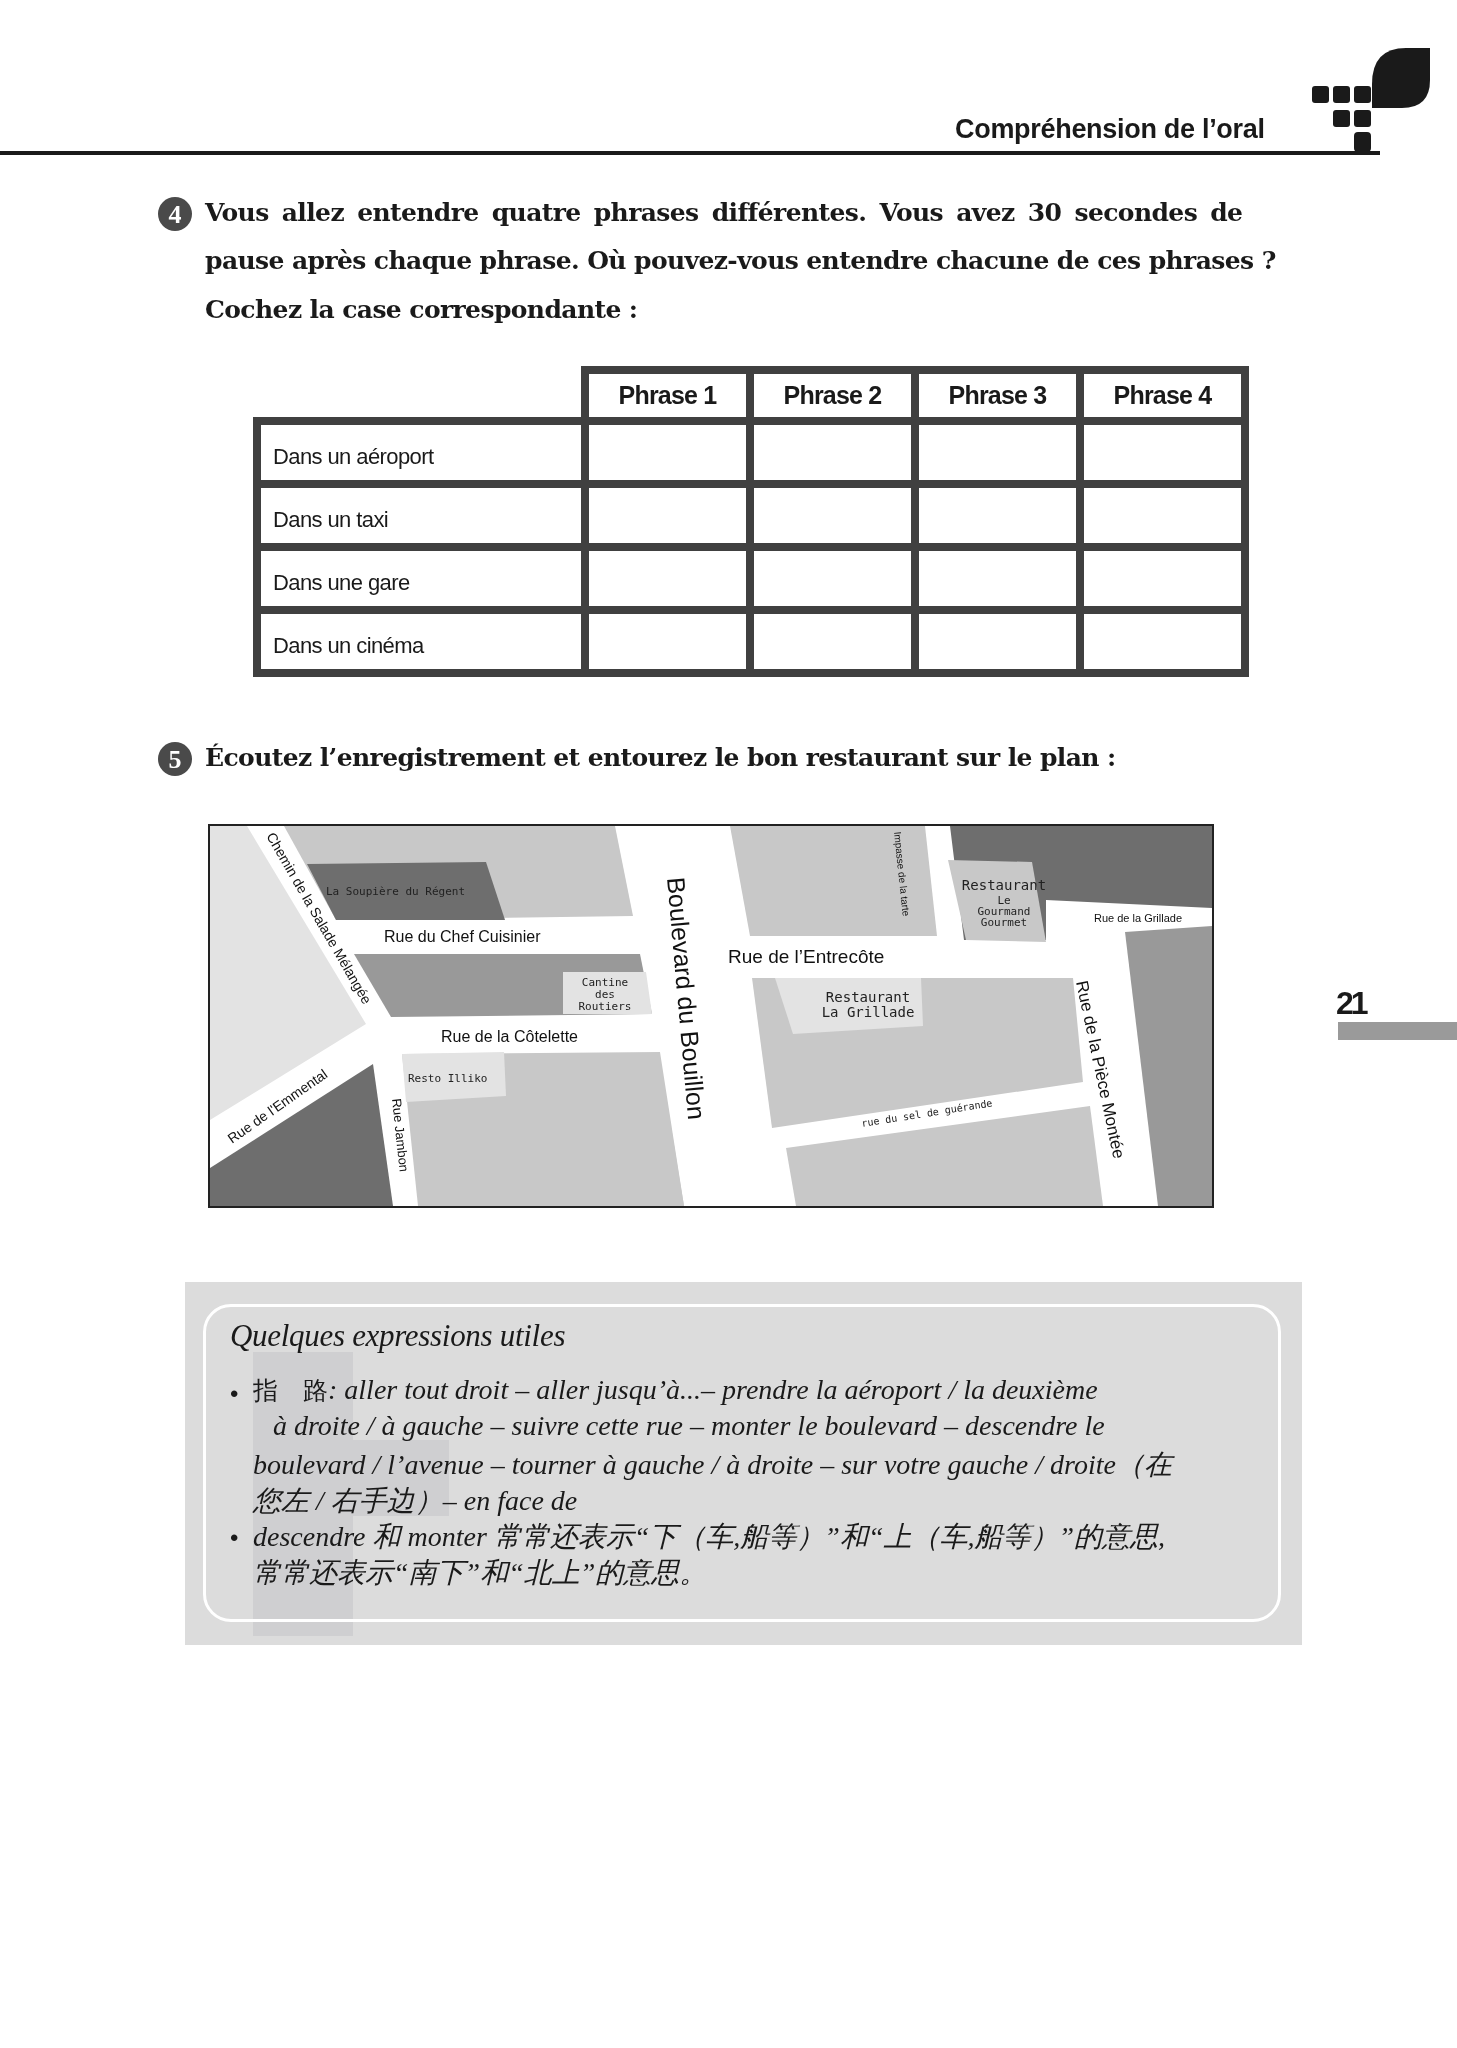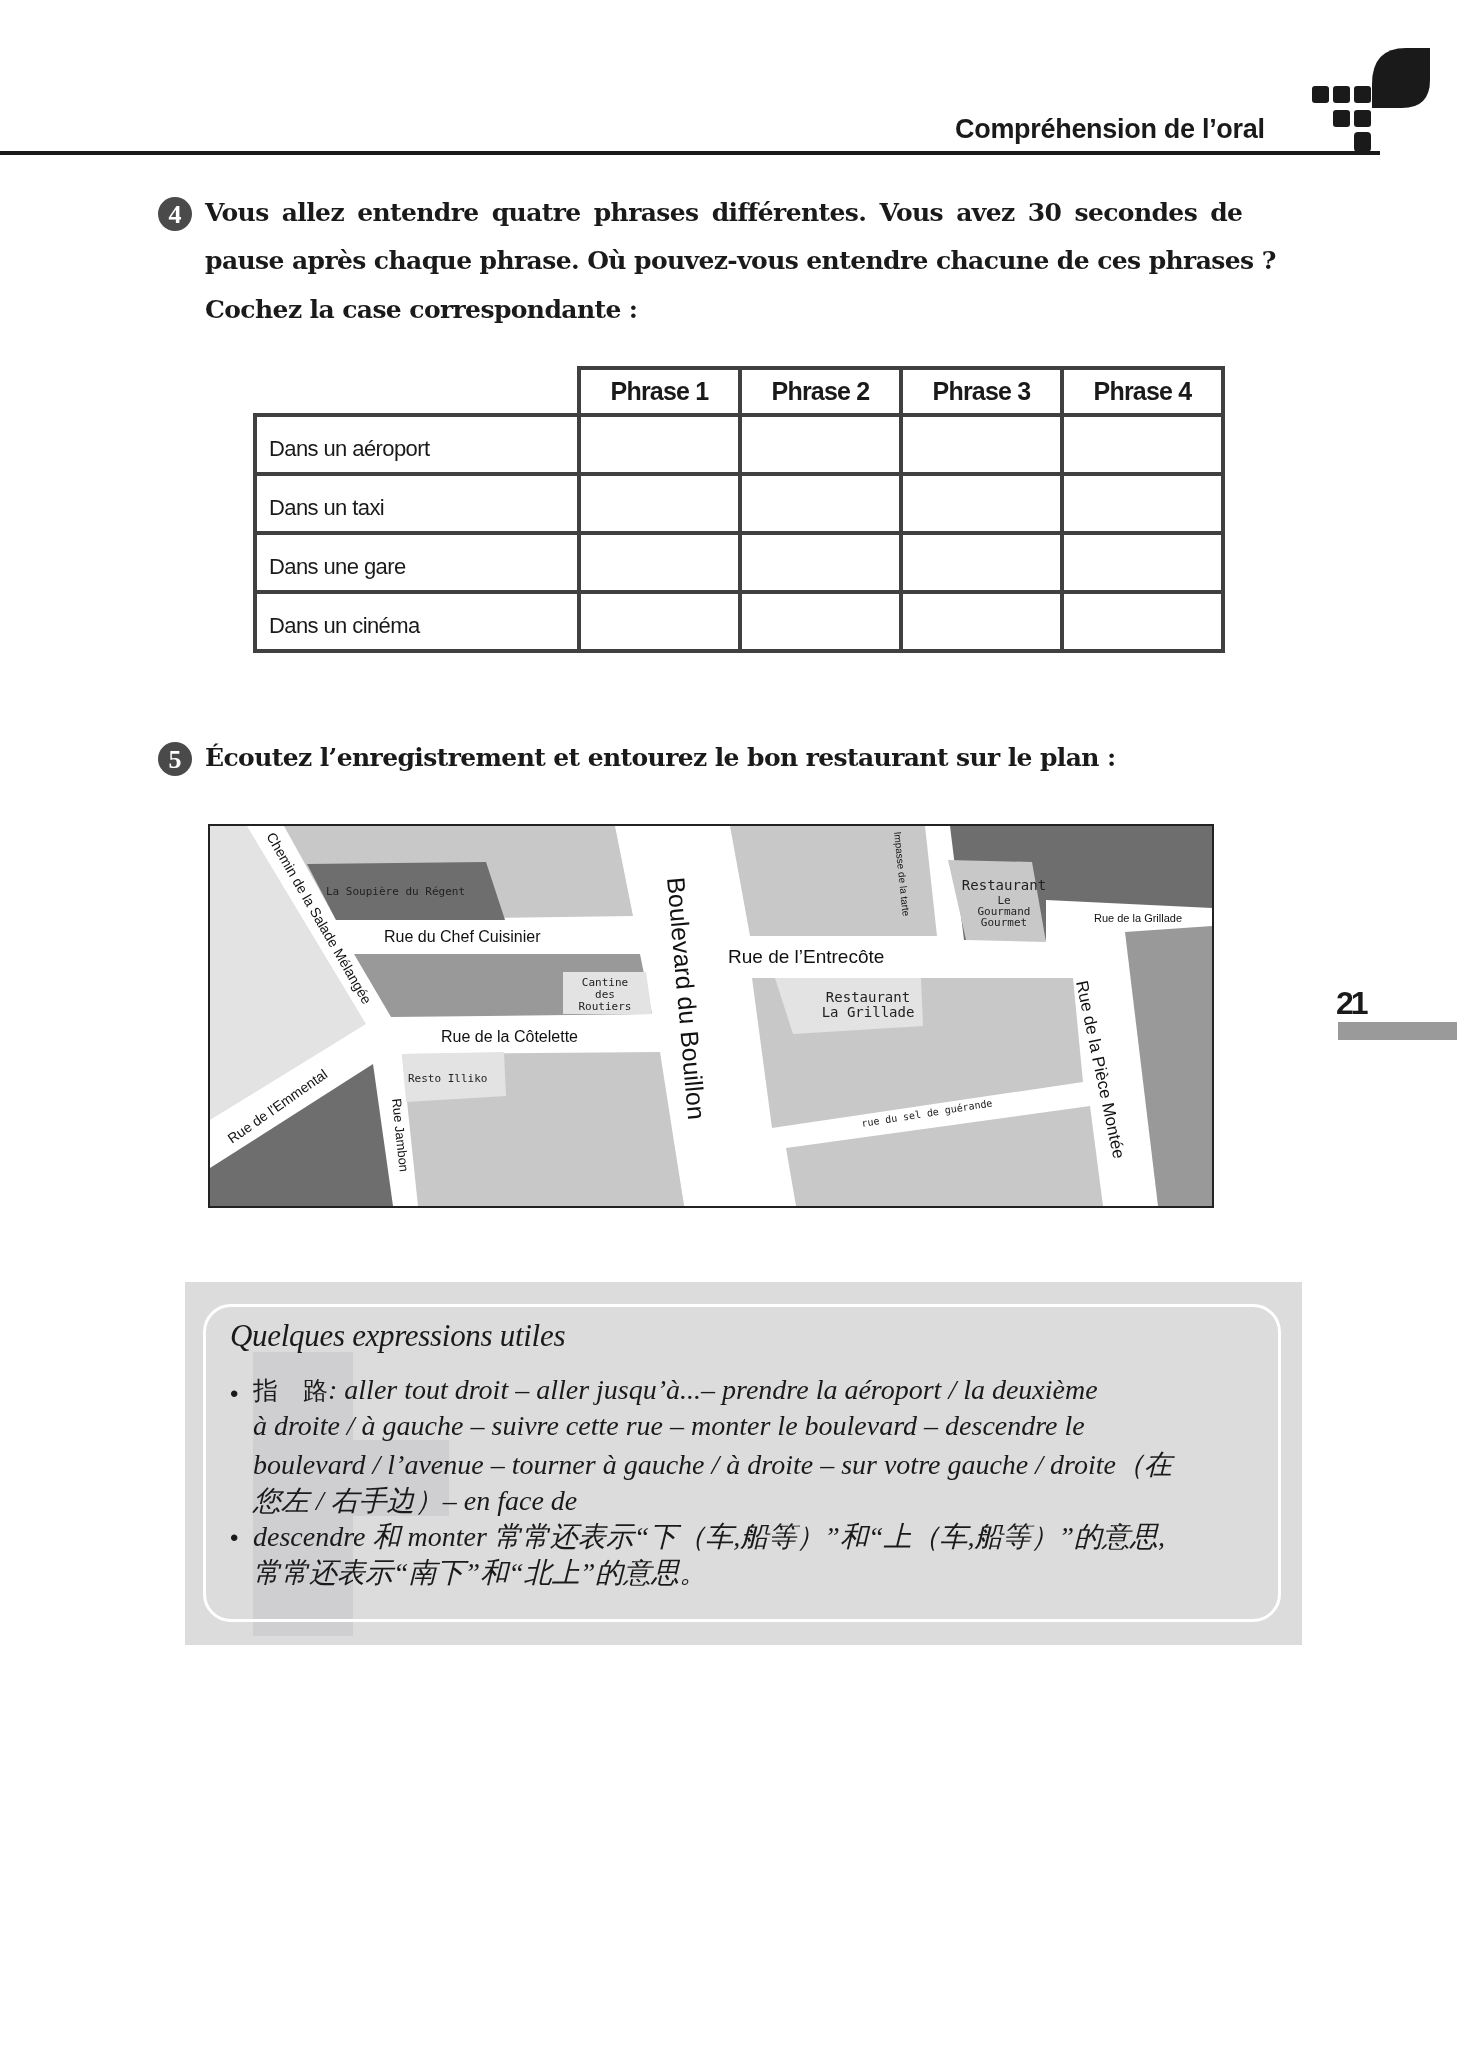--- a/index.html
+++ b/index.html
@@ -22,21 +22,21 @@
   .q-num {
     position: absolute; width: 34px; height: 34px; border-radius: 50%; background: #4a4a4a; color: #ffffff;
     font-family: "Liberation Serif", serif; font-weight: bold; font-size: 26px; text-align: center; line-height: 35px;
   }
   .q4-line { position: absolute; left: 205px; font-family: "DejaVu Serif", serif; font-weight: bold; font-size: 25px; letter-spacing: -0.6px; color:#1a1a1a; white-space: nowrap; }
 
   table.grid {
     position: absolute; left: 253px; top: 366px; border-collapse: collapse;
     font-family: "Liberation Sans", sans-serif;
   }
-  table.grid td, table.grid th { border: 4px solid #404040; padding: 0; }
+  table.grid td, table.grid th { border: 8px solid #404040; padding: 0; }
   table.grid th { height: 43px; width: 157px; font-size: 25px; font-weight: bold; text-align: center; letter-spacing: -0.8px; transform-origin: center; }
   table.grid th.blank { border: none; border-bottom: 2px solid #1a1a1a; border-right: 2px solid #1a1a1a; width: 316px; }
   table.grid td { height: 45px; }
   table.grid td.label { width: 308px; padding-left: 12px; font-size: 22px; letter-spacing: -0.6px; text-align: left; vertical-align: bottom; padding-bottom: 10px; }
   table.grid td.cell { width: 157px; }
 
   .map { position: absolute; left: 208px; top: 824px; width: 1006px; height: 384px; border: 2px solid #222; box-sizing: border-box; overflow: hidden; background: #fff; }
   .map svg { display: block; }
   .map text { font-family: "Liberation Sans", sans-serif; fill: #111; }
   .map text.mono { font-family: "DejaVu Sans Mono", monospace; fill: #222; }
@@ -190,19 +190,19 @@
 <div class="box-outer"></div>
 <div class="box-shade"></div>
 <div class="box-shade2"></div>
 <div class="box-inner"></div>
 <div class="box-title">Quelques expressions utiles</div>
 
 <div class="bullet" style="top:1380px;">•</div>
 <div class="box-line" style="top:1374px;">
   <span class="cjk">指　路</span><span>: aller tout droit – aller jusqu’à...– prendre la aéroport / la deuxième</span>
 </div>
-<div class="box-line" style="top:1410px;">à droite / à gauche – suivre cette rue – monter le boulevard – descendre le</div>
+<div class="box-line" style="top:1410px;margin-left:20px;">à droite / à gauche – suivre cette rue – monter le boulevard – descendre le</div>
 <div class="box-line" style="top:1446px;">boulevard / l’avenue – tourner à gauche / à droite – sur votre gauche / droite（在</div>
 <div class="box-line" style="top:1482px;">您左 / 右手边）– en face de</div>
 
 <div class="bullet" style="top:1524px;">•</div>
 <div class="box-line" style="top:1518px;">descendre 和 monter 常常还表示“下（车,船等）”和“上（车,船等）”的意思,</div>
 <div class="box-line" style="top:1554px;">常常还表示“南下”和“北上”的意思。</div>
 
 </body></html>

